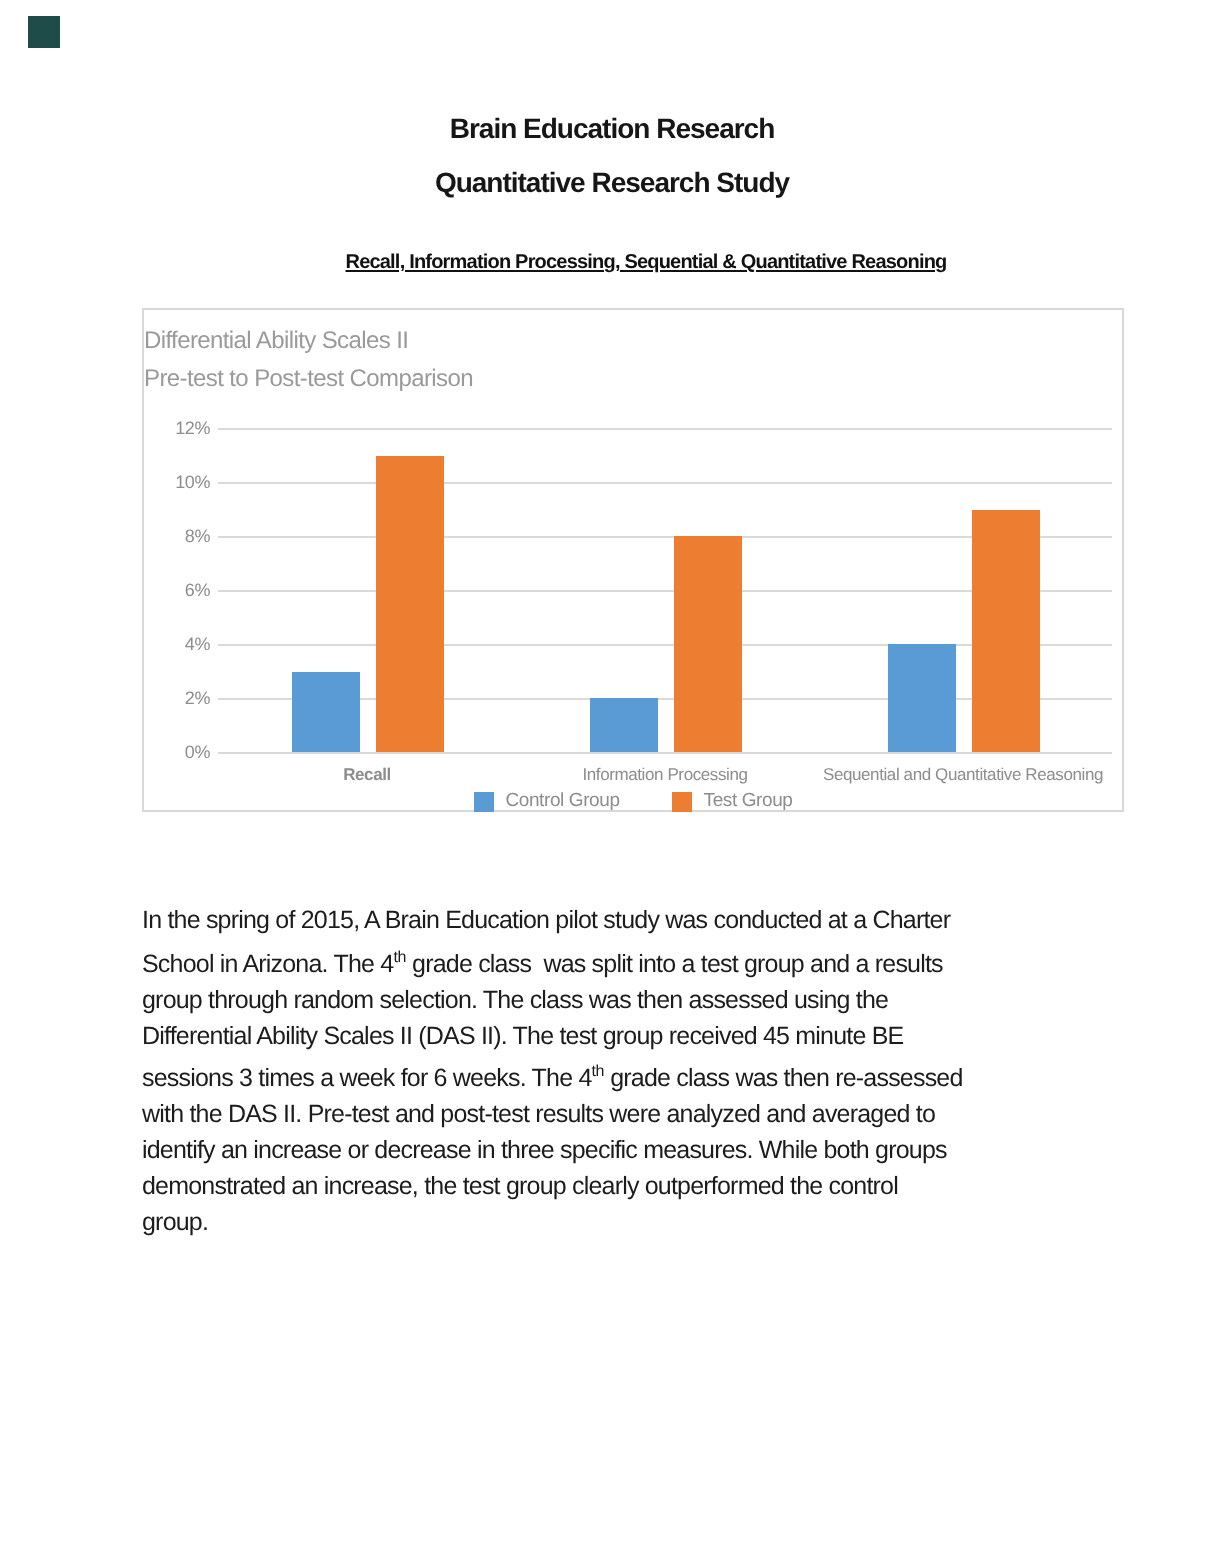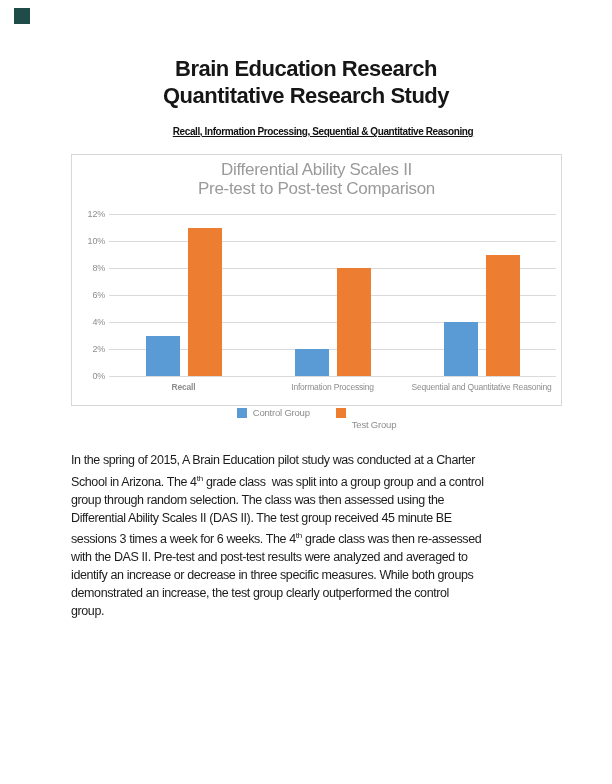--- a/index.html
+++ b/index.html
@@ -5,31 +5,31 @@
   html,body{margin:0;padding:0;}
   body{
     width:612px;height:784px;position:relative;background:#ffffff;
     font-family:"Liberation Sans",sans-serif;overflow:hidden;
   }
   .abs{position:absolute;}
   
   #corner-mark{left:14px;top:8px;width:16px;height:16px;}
   
   .doc-title{left:0;width:612px;text-align:center;font-weight:bold;
-    font-size:22px;letter-spacing:-0.5px;color:#161616;}
+    font-size:14px;letter-spacing:-0.5px;color:#161616;}
   #title-line-1{top:56px;}
   #title-line-2{top:83px;}
   #section-heading{left:0;width:612px;top:126px;text-align:center;
     font-weight:bold;font-size:10px;letter-spacing:-0.4px;
     text-decoration:underline;color:#111;padding-left:17px;}
   
   #chart-frame{left:71px;top:154px;width:491px;height:252px;
     border:1px solid #d8d8d8;background:#fff;box-sizing:border-box;}
-  #chart-titles{left:0;top:6px;width:100%;text-align:center;
-    font-size:17px;line-height:18.5px;letter-spacing:-0.3px;color:#9a9a9a;}
+  #chart-titles{left:0;top:6px;width:100%;
+    font-size:12px;line-height:18.5px;letter-spacing:-0.3px;color:#9a9a9a;}
   .gridline{height:1px;background:#dadada;}
   .ytick{width:33px;text-align:right;font-size:9px;color:#8d8d8d;
     letter-spacing:-0.2px;}
   .bar{bottom:auto;}
   .cat-label{width:220px;text-align:center;font-size:8.5px;
     letter-spacing:-0.2px;color:#8d8d8d;}
   #legend{left:0;top:240px;width:100%;display:flex;justify-content:center;
     gap:26px;align-items:center;}
   .legend-item{display:flex;align-items:center;gap:6px;}
   .legend-swatch{width:10px;height:10px;}
@@ -80,28 +80,28 @@
       <div class="bar abs" style="left: 413.5px; top: 99.5px; width: 34px; height: 121.5px; background: rgb(237, 125, 49);"></div>
       <div class="cat-label abs" style="left: 299.5px; top: 227px; color: rgb(141, 141, 141);">Sequential and Quantitative Reasoning</div>
     </div>
   <div class="abs" id="legend">
       <span class="legend-item">
         <span class="legend-swatch" style="background: rgb(91, 155, 213);"></span>
         <span class="legend-label" style="color: rgb(141, 141, 141);">Control Group</span>
       </span>
       <span class="legend-item">
         <span class="legend-swatch" style="background: rgb(237, 125, 49);"></span>
-        <span class="legend-label" style="color: rgb(141, 141, 141); margin-top: 24px;">Test Group</span>
+        <span class="legend-label" style="color: rgb(141, 141, 141);">Test Group</span>
       </span>
     </div>
 </div>
 
 <div class="abs" id="body-paragraph">
     <div class="para-line"><span>In the spring of 2015, A Brain Education pilot study was conducted at a Charter</span></div>
-    <div class="para-line"><span>School in Arizona. The 4</span><sup>th</sup><span> grade class  was split into a group group and a control</span></div>
+    <div class="para-line"><span>School in Arizona. The 4</span><sup>th</sup><span> grade class  was split into a test group and a results</span></div>
     <div class="para-line"><span>group through random selection. The class was then assessed using the</span></div>
     <div class="para-line"><span>Differential Ability Scales II (DAS II). The test group received 45 minute BE</span></div>
     <div class="para-line"><span>sessions 3 times a week for 6 weeks. The 4</span><sup>th</sup><span> grade class was then re-assessed</span></div>
     <div class="para-line"><span>with the DAS II. Pre-test and post-test results were analyzed and averaged to</span></div>
     <div class="para-line"><span>identify an increase or decrease in three specific measures. While both groups</span></div>
     <div class="para-line"><span>demonstrated an increase, the test group clearly outperformed the control</span></div>
     <div class="para-line"><span>group.</span></div>
   </div>
 
 </body></html>

